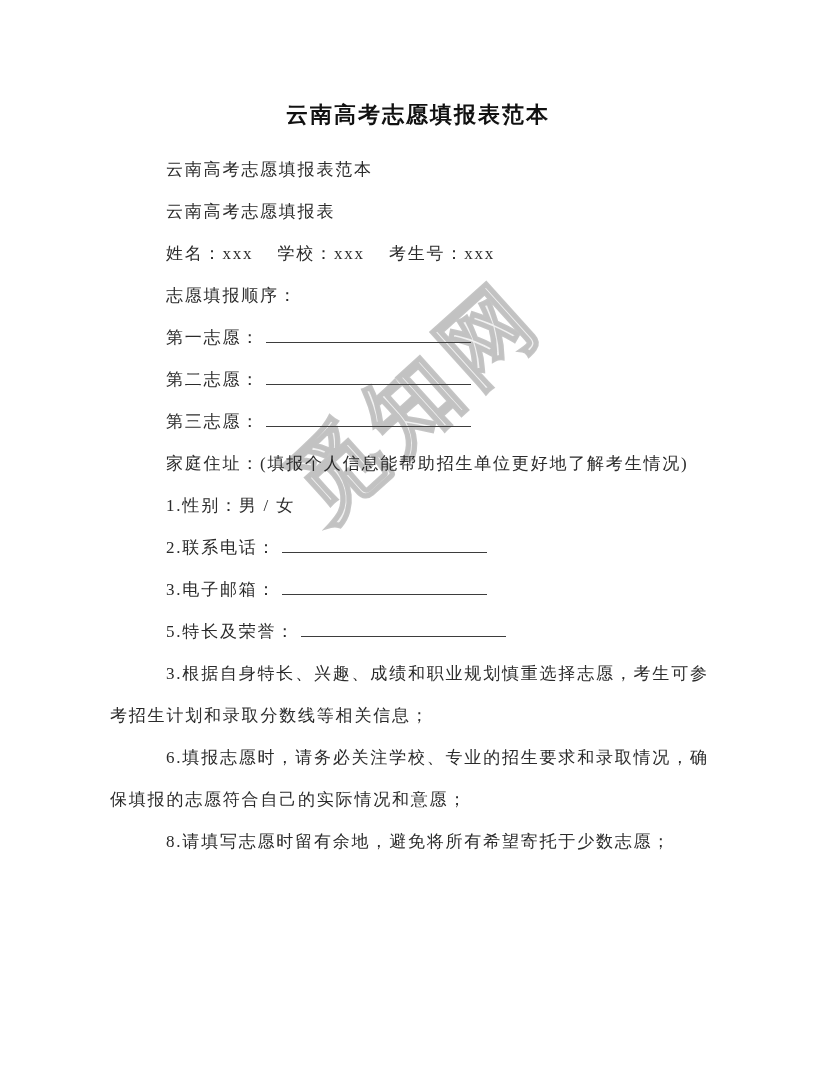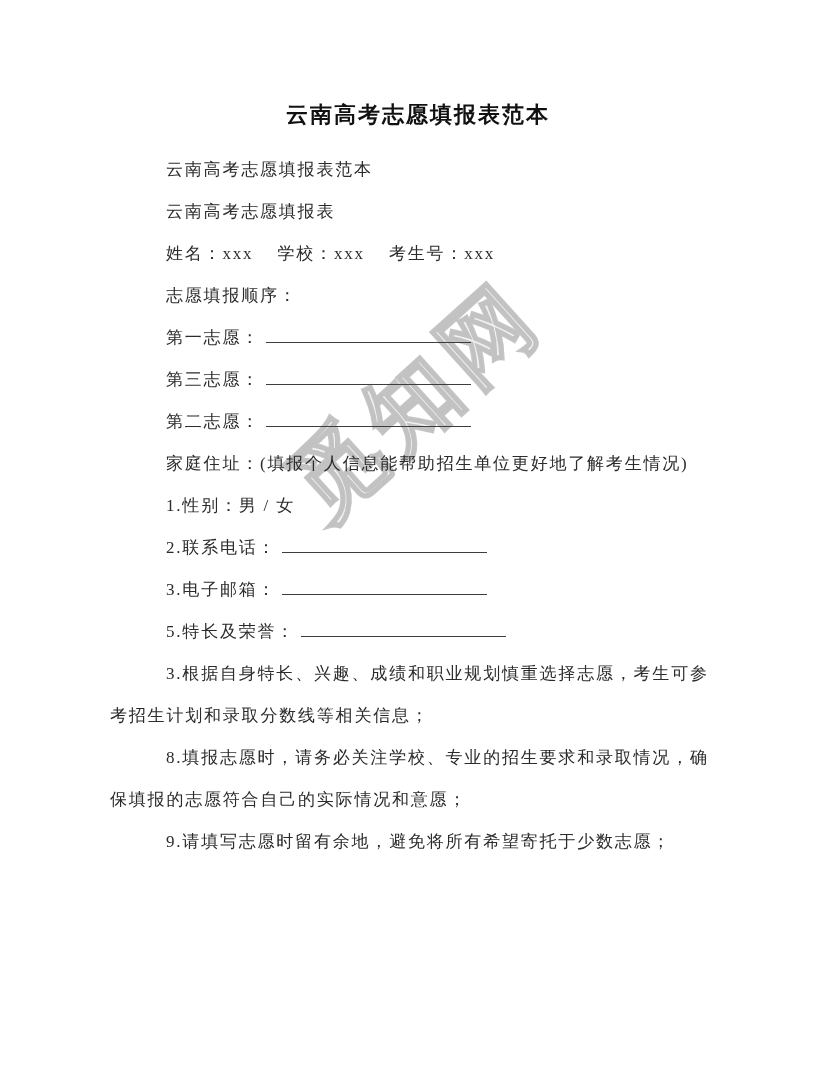--- a/index.html
+++ b/index.html
@@ -74,30 +74,30 @@
   <div class="content">
 
     <h1 class="title">云南高考志愿填报表范本</h1>
 
     <div class="line indent"><span>云南高考志愿填报表范本</span></div>
     <div class="line indent"><span>云南高考志愿填报表</span></div>
     <div class="line indent"><span>姓名：xxx    学校：xxx    考生号：xxx</span></div>
     <div class="line indent"><span>志愿填报顺序：</span></div>
 
     <div class="line indent"><span>第一志愿：</span><span class="blank"></span></div>
+    <div class="line indent"><span>第二志愿：</span><span class="blank"></span></div>
     <div class="line indent"><span>第三志愿：</span><span class="blank"></span></div>
-    <div class="line indent"><span>第二志愿：</span><span class="blank"></span></div>
 
     <div class="line indent"><span>家庭住址：(填报个人信息能帮助招生单位更好地了解考生情况)</span></div>
     <div class="line indent"><span>1.性别：男 / 女</span></div>
 
     <div class="line indent"><span>2.联系电话：</span><span class="blank"></span></div>
     <div class="line indent"><span>3.电子邮箱：</span><span class="blank"></span></div>
     <div class="line indent"><span>5.特长及荣誉：</span><span class="blank"></span></div>
 
     <div class="line indent"><span>3.根据自身特长、兴趣、成绩和职业规划慎重选择志愿，考生可参</span></div>
     <div class="line"><span>考招生计划和录取分数线等相关信息；</span></div>
-    <div class="line indent"><span>8.填报志愿时，请务必关注学校、专业的招生要求和录取情况，确</span></div>
+    <div class="line indent"><span>6.填报志愿时，请务必关注学校、专业的招生要求和录取情况，确</span></div>
     <div class="line"><span>保填报的志愿符合自己的实际情况和意愿；</span></div>
-    <div class="line indent"><span>9.请填写志愿时留有余地，避免将所有希望寄托于少数志愿；</span></div>
+    <div class="line indent"><span>8.请填写志愿时留有余地，避免将所有希望寄托于少数志愿；</span></div>
 
   </div>
 </div>
 
 </body></html>

